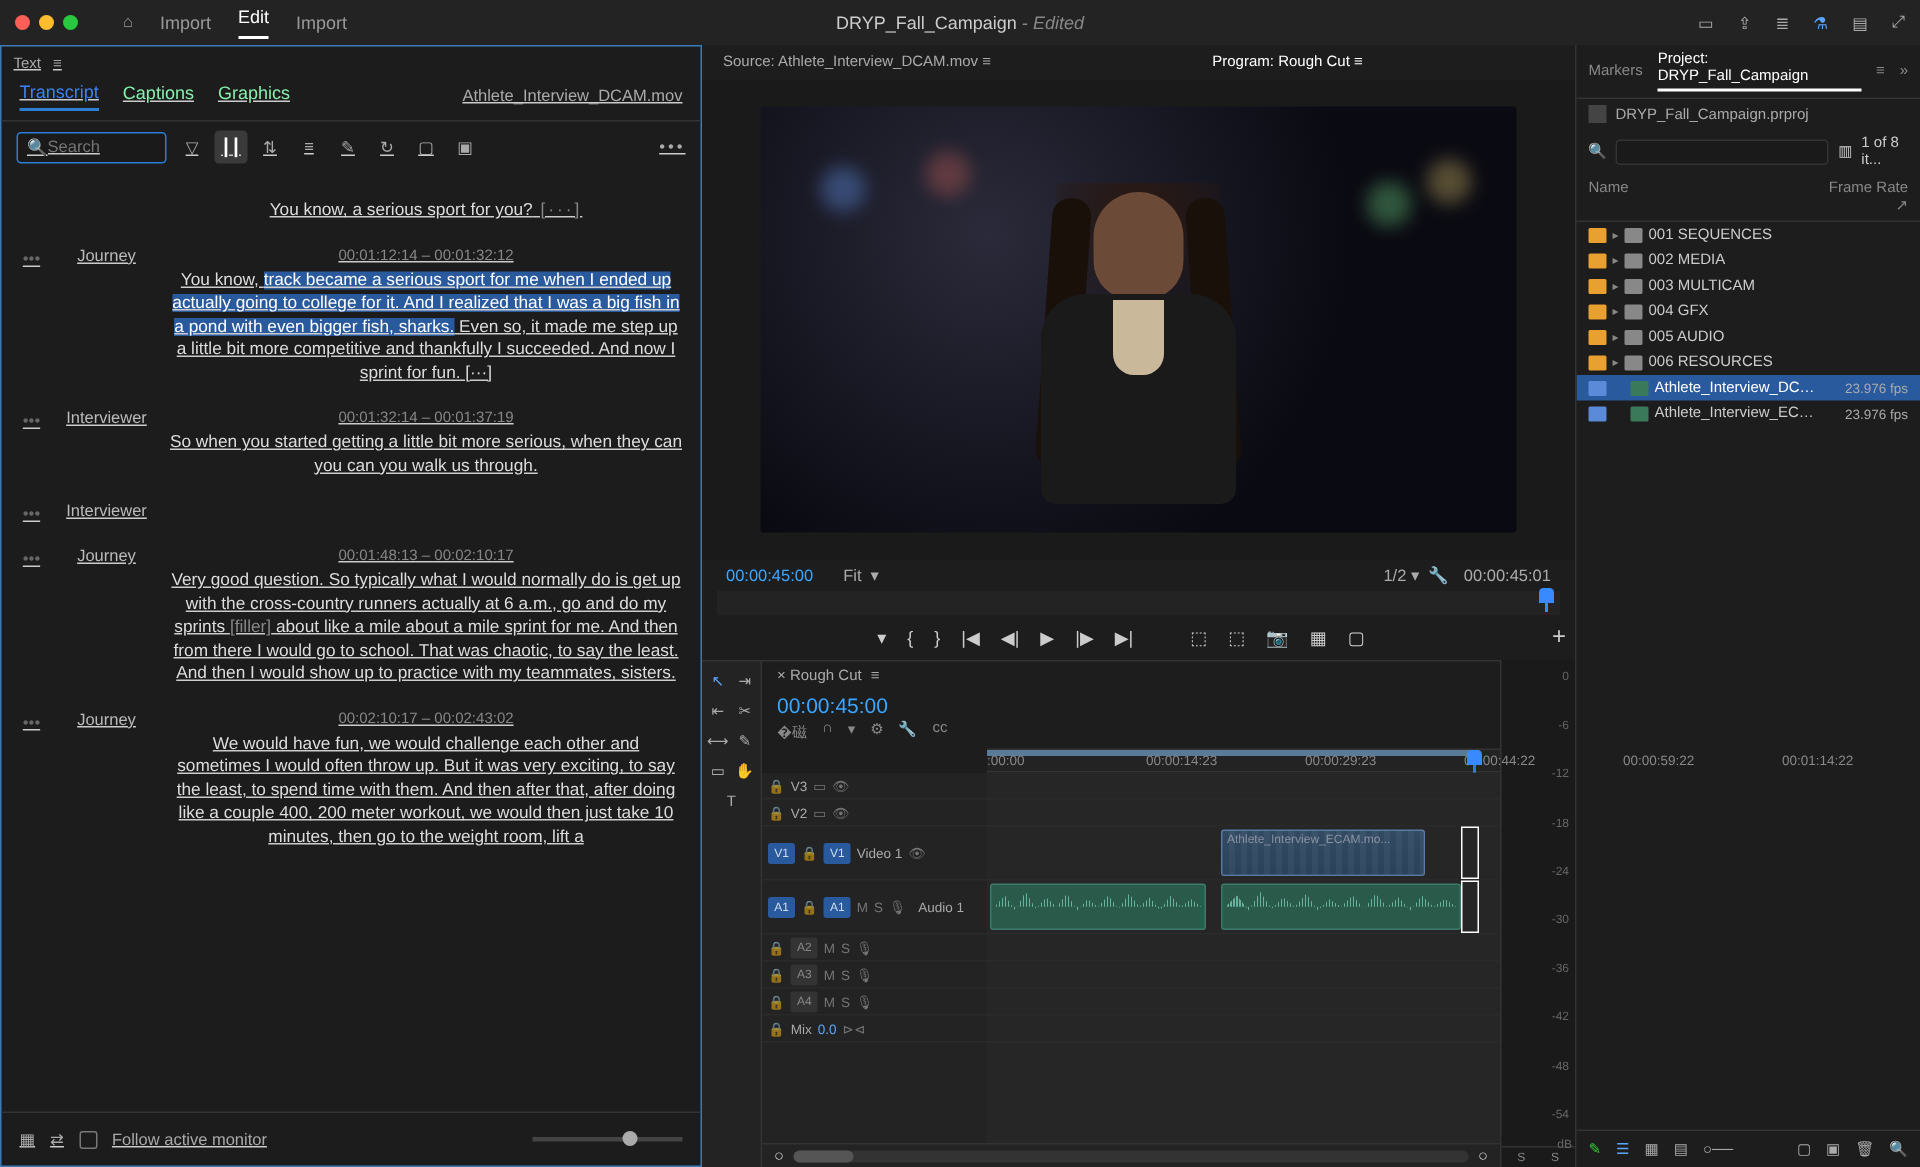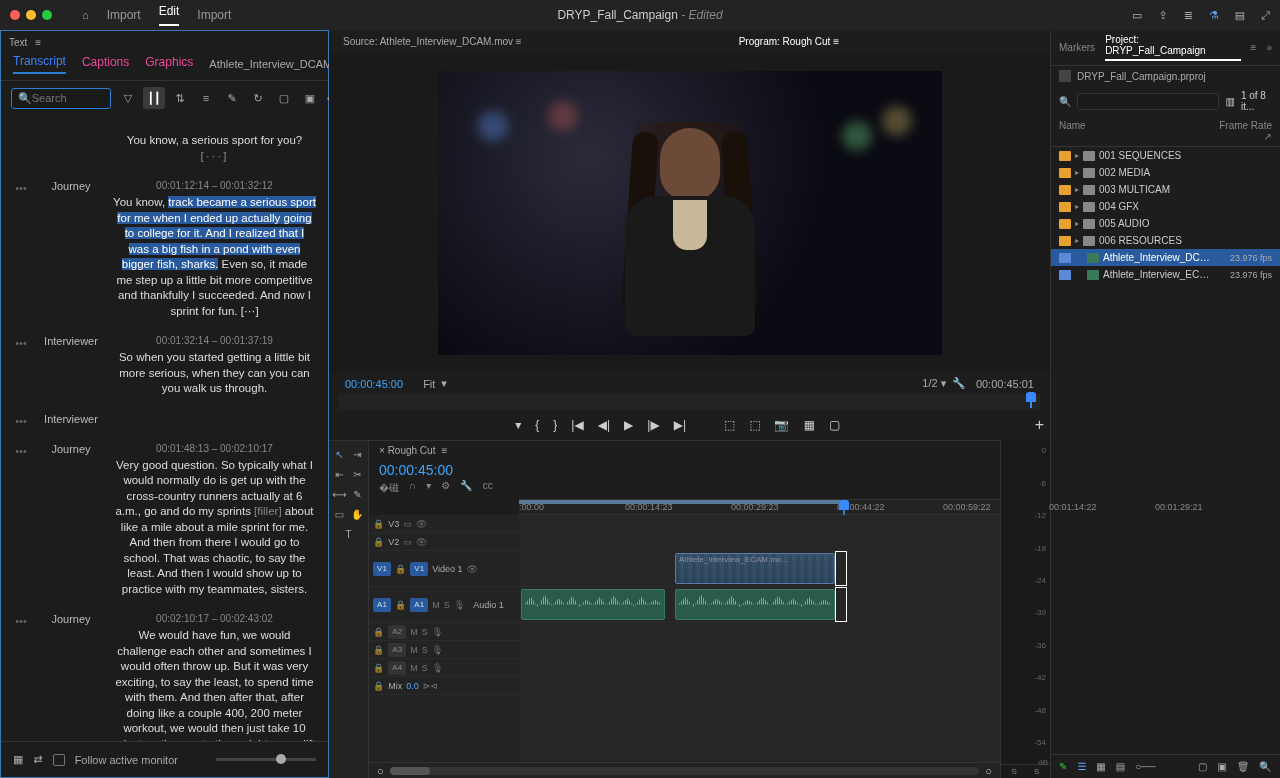--- a/index.html
+++ b/index.html
@@ -13,25 +13,25 @@
 .tl-max { background: #28c940; }
 .top-icons { margin-left: 30px; display: flex; gap: 18px; align-items: center; }
 .top-icons > * { color: #999; cursor: pointer; }
 .top-label { font-size: 12px; }
 .top-label.active { color: #fff; border-bottom: 2px solid #fff; padding-bottom: 6px; }
 .doc-title { position: absolute; left: 50%; transform: translateX(-50%); color: #ccc; font-size: 12px; }
 .doc-title .mod { color: #888; font-style: italic; }
 .right-icons { margin-left: auto; display: flex; gap: 16px; color: #aaa; }
 .main { flex: 1; display: flex; min-height: 0; }
 
-.left { width: 329px; background: #1c1c1c; border: 1px solid #3a7ab8; display: flex; flex-direction: column; }
+.left { width: 468px; background: #1c1c1c; border: 1px solid #3a7ab8; display: flex; flex-direction: column; text-decoration: underline; }
 .left .tab-hdr { padding: 6px 8px 0 8px; font-size: 10px; color: #aaa; }
 .left .tab-hdr .menu { margin-left: 8px; }
 .left .subtabs { display: flex; gap: 16px; padding: 6px 12px; border-bottom: 1px solid #333; font-size: 12px; align-items: center; }
-.left .subtabs .st { color: #ec4899; cursor: pointer; padding-bottom: 4px; }
+.left .subtabs .st { color: #86efac; cursor: pointer; padding-bottom: 4px; }
 .left .subtabs .st.active { color: #3b82f6; border-bottom: 2px solid #2a7ed6; }
 .left .subtabs .clip-name { margin-left: auto; color: #aaa; font-size: 11px; }
 .search-row { display: flex; align-items: center; gap: 6px; padding: 6px 10px; }
 .search-box { flex: 0 0 100px; display: flex; align-items: center; border: 1px solid #2a7ed6; border-radius: 3px; padding: 3px 6px; background: #1a1a1a; }
 .search-box input { background: transparent; border: none; color: #ccc; outline: none; width: 100%; font-size: 11px; }
 .tool-btns { display: flex; gap: 4px; }
 .tool-btns span { width: 22px; height: 22px; display: inline-flex; align-items: center; justify-content: center; border-radius: 3px; color: #aaa; cursor: pointer; }
 .tool-btns span.active { background: #3a3a3a; color: #fff; }
 .more { margin-left: auto; color: #aaa; cursor: pointer; letter-spacing: 2px; }
 .tlist { flex: 1; overflow-y: auto; padding: 4px 12px; text-align: center; }
@@ -416,21 +416,21 @@
                   <span class="ico">🔒</span>
                   <span>Mix</span>
                   <span style="color:#5aa6ff">0.0</span>
                   <span class="ico">⊳⊲</span>
                 </div>
             </div>
             <div class="track-lanes">
               <div class="lane"></div>
               <div class="lane"></div>
               <div class="lane tall">
-                <div class="clip video" style="left:156px; width:160px"><div class="thumb"></div><span>Athlete_Interview_ECAM.mo...</span></div>
+                <div class="clip video" style="left:156px; width:136px"><div class="thumb"></div><span>Athlete_Interview_ECAM.mo...</span></div>
                 <div class="sel-outline" style="left:316px; top:0; width:12px; height:100%;"></div>
               </div>
               <div class="lane tall">
                 <div class="clip audio" style="left:2px; width:144px">
                     <div class="wave"></div>
                   </div>
                 <div class="clip audio" style="left:156px; width:160px">
                     <div class="wave"></div>
                   </div>
                 <div class="sel-outline" style="left:316px; top:0; width:12px; height:100%;"></div>

